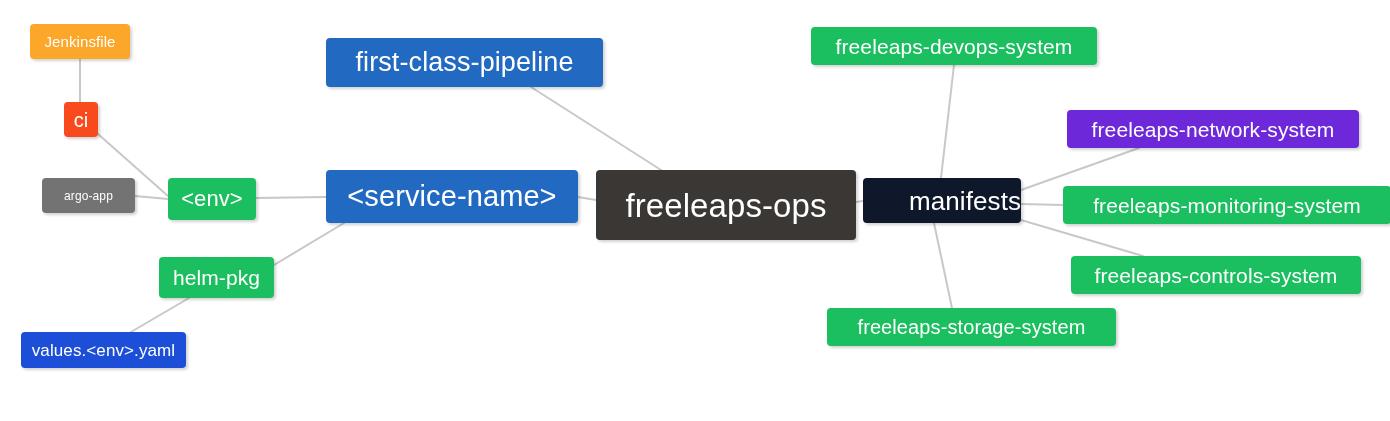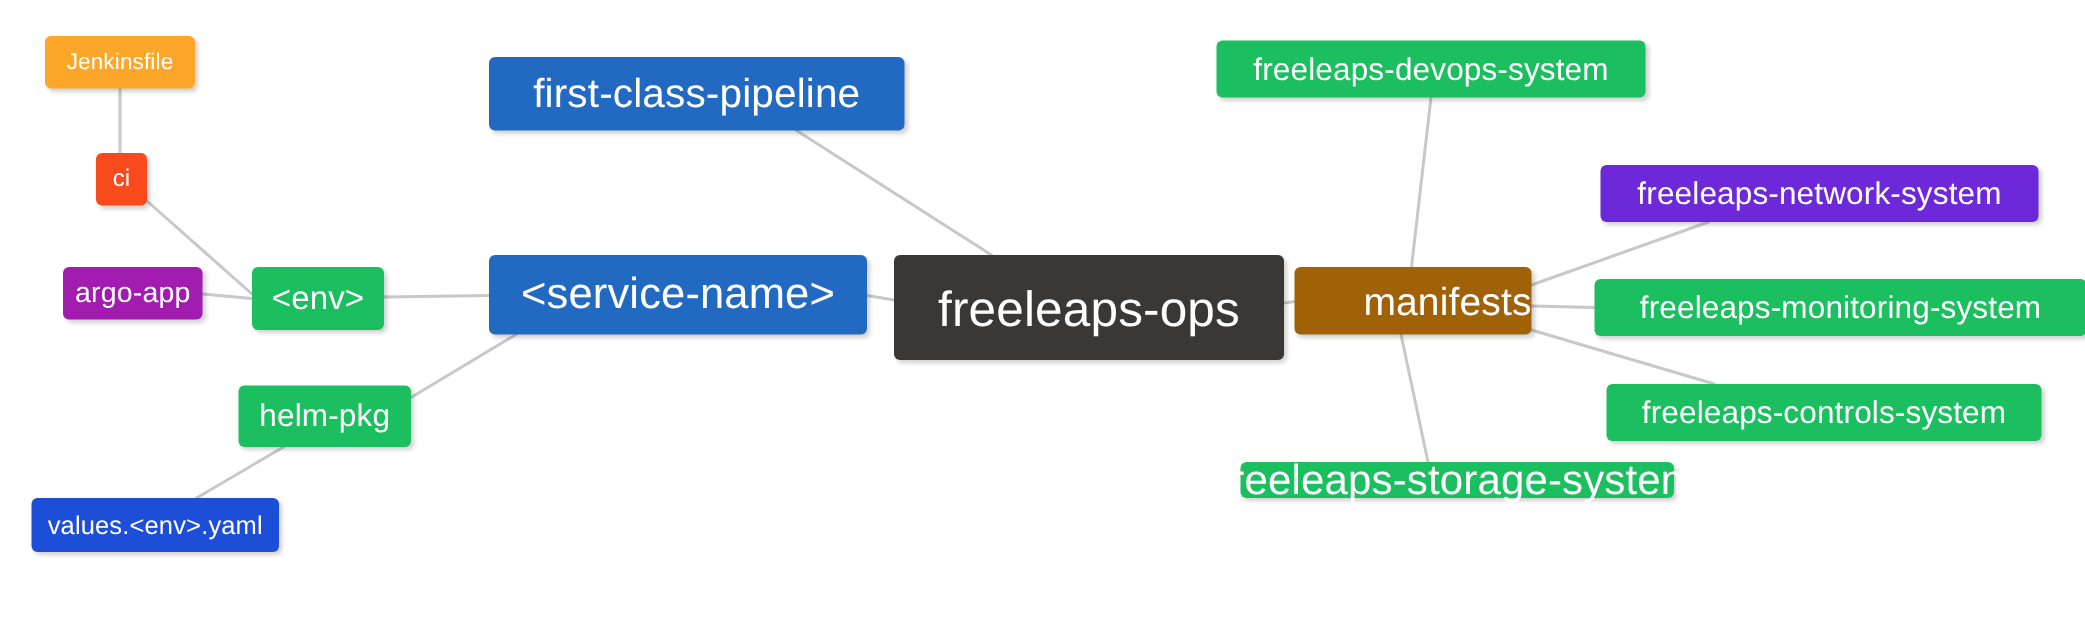--- a/index.html
+++ b/index.html
@@ -58,56 +58,56 @@
       <line x1="930" y1="178" x2="943" y2="65" stroke="#c8c8c8" stroke-width="2" stroke-linecap="round"></line>
       <line x1="1010" y1="190" x2="1128" y2="148" stroke="#c8c8c8" stroke-width="2" stroke-linecap="round"></line>
       <line x1="1010" y1="204" x2="1052" y2="205" stroke="#c8c8c8" stroke-width="2" stroke-linecap="round"></line>
       <line x1="1010" y1="220" x2="1132" y2="256" stroke="#c8c8c8" stroke-width="2" stroke-linecap="round"></line>
       <line x1="923" y1="223" x2="941" y2="308" stroke="#c8c8c8" stroke-width="2" stroke-linecap="round"></line>
     </svg>
   <div id="nodes-layer">
       <div class="node" style="left: 19px; top: 24px; width: 100px; height: 35px; background: rgb(252, 166, 42); font-size: 15px;">
         <span class="node-label">Jenkinsfile</span>
       </div>
-      <div class="node" style="left: 53px; top: 102px; width: 34px; height: 35px; background: rgb(249, 74, 30); font-size: 16px;">
+      <div class="node" style="left: 53px; top: 102px; width: 34px; height: 35px; background: rgb(249, 74, 30); font-size: 20px;">
         <span class="node-label">ci</span>
       </div>
-      <div class="node" style="left: 31px; top: 178px; width: 93px; height: 35px; background: #a21caf; font-size: 19px;">
+      <div class="node" style="left: 31px; top: 178px; width: 93px; height: 35px; background: #737373; font-size: 12px;">
         <span class="node-label">argo-app</span>
       </div>
       <div class="node" style="left: 157px; top: 178px; width: 88px; height: 42px; background: rgb(27, 191, 95); font-size: 22px;">
         <span class="node-label">&lt;env&gt;</span>
       </div>
       <div class="node" style="left: 148px; top: 257px; width: 115px; height: 41px; background: rgb(27, 191, 95); font-size: 21px;">
         <span class="node-label">helm-pkg</span>
       </div>
       <div class="node" style="left: 10px; top: 332px; width: 165px; height: 36px; background: #1d4ed8; font-size: 17px;">
         <span class="node-label">values.&lt;env&gt;.yaml</span>
       </div>
       <div class="node" style="left: 315px; top: 38px; width: 277px; height: 49px; background: rgb(34, 105, 194); font-size: 27px;">
         <span class="node-label">first-class-pipeline</span>
       </div>
       <div class="node" style="left: 315px; top: 170px; width: 252px; height: 53px; background: rgb(34, 105, 194); font-size: 29px;">
         <span class="node-label">&lt;service-name&gt;</span>
       </div>
       <div class="node" style="left: 585px; top: 170px; width: 260px; height: 70px; background: rgb(59, 55, 52); font-size: 33px;">
         <span class="node-label">freeleaps-ops</span>
       </div>
-      <div class="node" style="left: 852px; top: 178px; width: 158px; height: 45px; background: #a16207; font-size: 26px; padding-left: 46px;">
+      <div class="node" style="left: 852px; top: 178px; width: 158px; height: 45px; background: #0f172a; font-size: 26px; padding-left: 46px;">
         <span class="node-label">manifests</span>
       </div>
       <div class="node" style="left: 800px; top: 27px; width: 286px; height: 38px; background: rgb(27, 191, 95); font-size: 21px;">
         <span class="node-label">freeleaps-devops-system</span>
       </div>
       <div class="node" style="left: 1056px; top: 110px; width: 292px; height: 38px; background: #6d28d9; font-size: 21px;">
         <span class="node-label">freeleaps-network-system</span>
       </div>
       <div class="node" style="left: 1052px; top: 186px; width: 328px; height: 38px; background: rgb(27, 191, 95); font-size: 21px;">
         <span class="node-label">freeleaps-monitoring-system</span>
       </div>
       <div class="node" style="left: 1060px; top: 256px; width: 290px; height: 38px; background: rgb(27, 191, 95); font-size: 21px;">
         <span class="node-label">freeleaps-controls-system</span>
       </div>
-      <div class="node" style="left: 816px; top: 308px; width: 289px; height: 24px; background: rgb(27, 191, 95); font-size: 28px; text-align: center;">
+      <div class="node" style="left: 816px; top: 308px; width: 289px; height: 38px; background: rgb(27, 191, 95); font-size: 20px; text-align: center;">
         <span class="node-label">freeleaps-storage-system</span>
       </div>
     </div>
 </div>
 
 </body></html>

